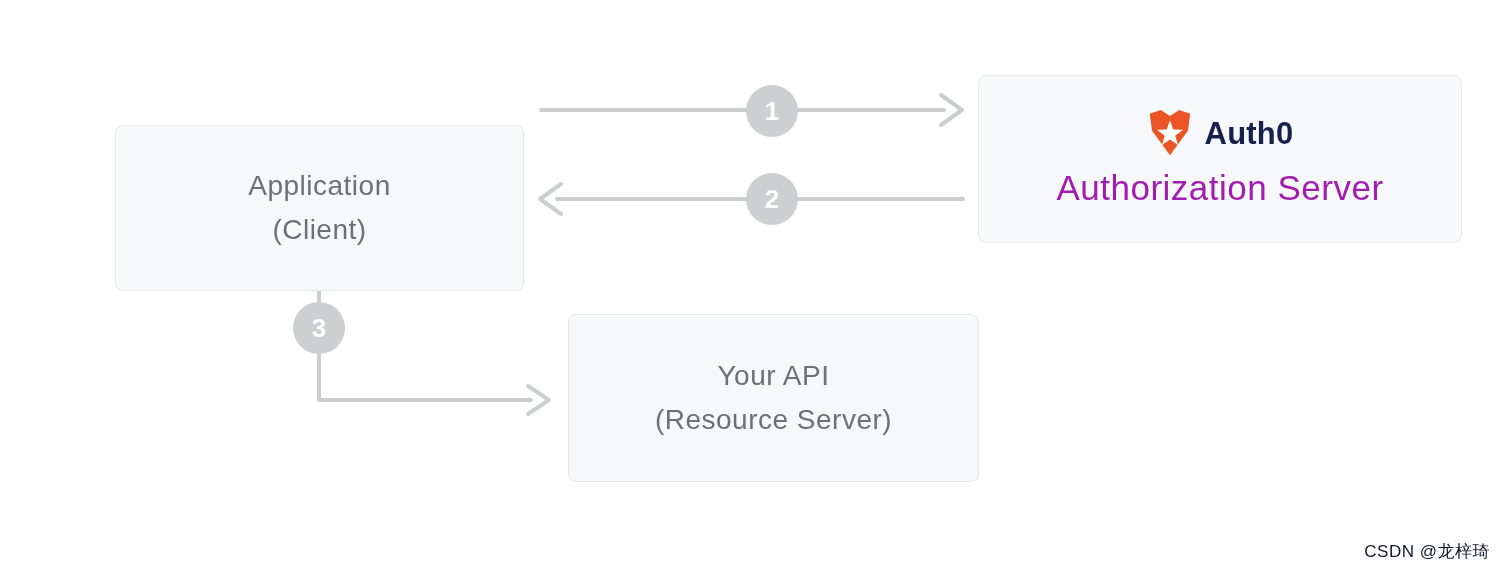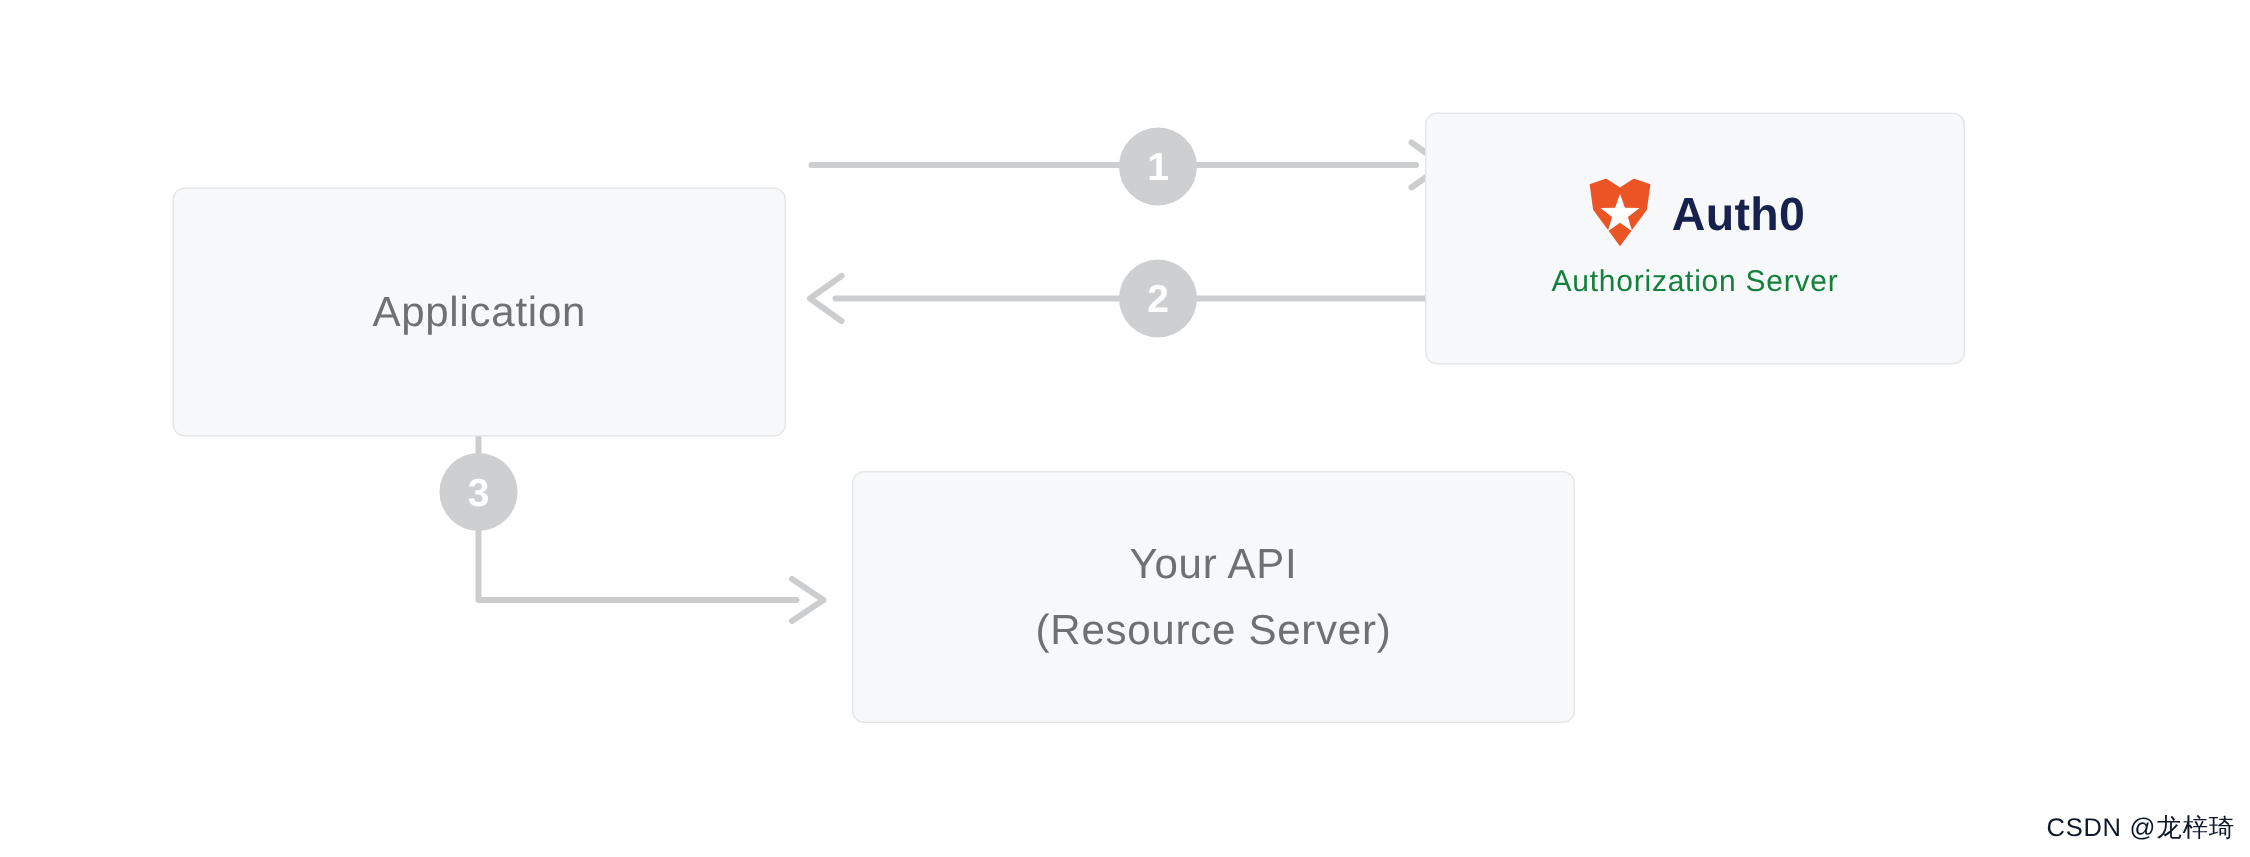--- a/index.html
+++ b/index.html
@@ -27,39 +27,39 @@
     justify-content: center;
     text-align: center;
   }
   .node-label {
     color: #6e7074;
     font-size: 28px;
     line-height: 44px;
     letter-spacing: 0.5px;
   }
   .app-node   { left: 115px; top: 77px;  width: 409px; height: 166px; margin-top: 48px; }
-  .auth-node  { left: 950px; top: 75px;  width: 360px; height: 168px; }
-  .api-node   { left: 568px; top: 314px; width: 482px; height: 168px; }
+  .auth-node  { left: 978px; top: 75px;  width: 484px; height: 168px; }
+  .api-node   { left: 568px; top: 314px; width: 411px; height: 168px; }
 
   .brand-row {
     display: flex;
     align-items: center;
     justify-content: center;
     gap: 12px;
     margin-bottom: 10px;
   }
   .brand-name {
     color: #16214d;
     font-size: 31px;
     font-weight: 700;
     letter-spacing: 0.2px;
   }
   .auth-sub {
-    color: #15803d;
-    font-size: 20px;
+    color: #a21caf;
+    font-size: 35px;
     letter-spacing: 0.5px;
   }
 
   .arrows-layer {
     position: absolute;
     left: 0; top: 0;
     width: 1500px;
     height: 571px;
     pointer-events: none;
   }
@@ -107,20 +107,21 @@
     <path d="M541,110 L944,110"></path>
     <path d="M941,95 L962,110 L941,125"></path>
     <path d="M963,199 L557,199"></path>
     <path d="M561,184 L540,199 L561,214"></path>
     <path d="M319,249 L319,400 L531,400"></path>
     <path d="M528,386 L549,400 L528,414"></path>
   </svg>
 
   <div class="node app-node">
     <div class="node-label">Application</div>
+    <div class="node-label">(Client)</div>
   </div>
 
   <div class="node auth-node">
     <div class="brand-row">
       <span style="display:inline-flex;">
         <svg width="46" height="48" viewBox="0 0 100 104" xmlns="http://www.w3.org/2000/svg" aria-hidden="true">
           <path d="M30,0 L50,13 L70,0 L94,8 L89,45 L50,98 L11,45 L6,8 Z" fill="#EB5424"></path>
           <path d="M50,22 L57.1,42.3 L78.5,42.7 L61.4,55.7 L67.6,76.3 L50,64 L32.4,76.3 L38.6,55.7 L21.5,42.7 L42.9,42.3 Z" fill="#ffffff"></path>
         </svg>
       </span>

